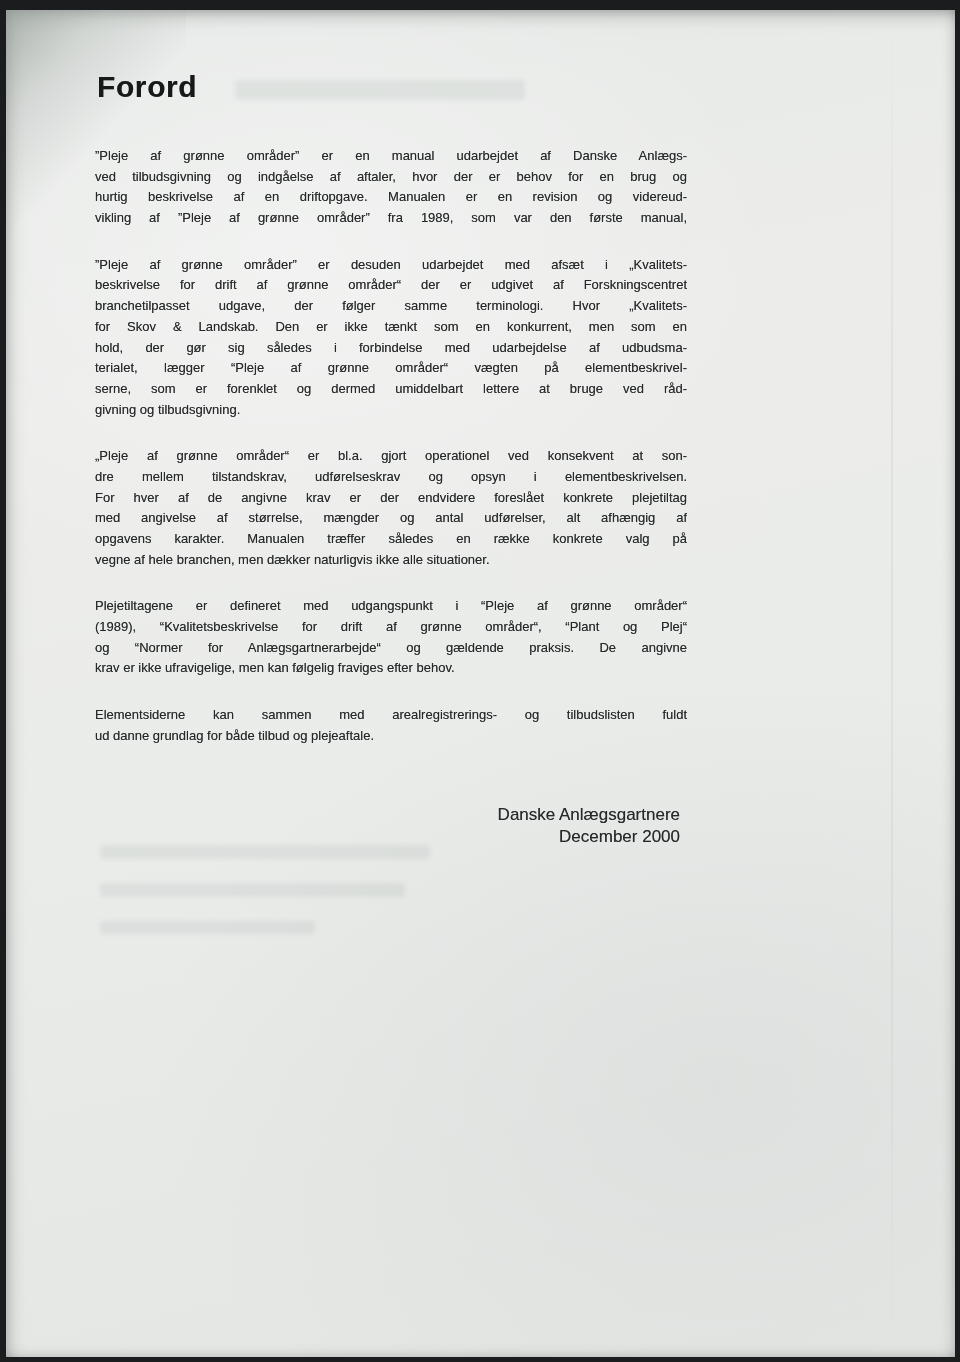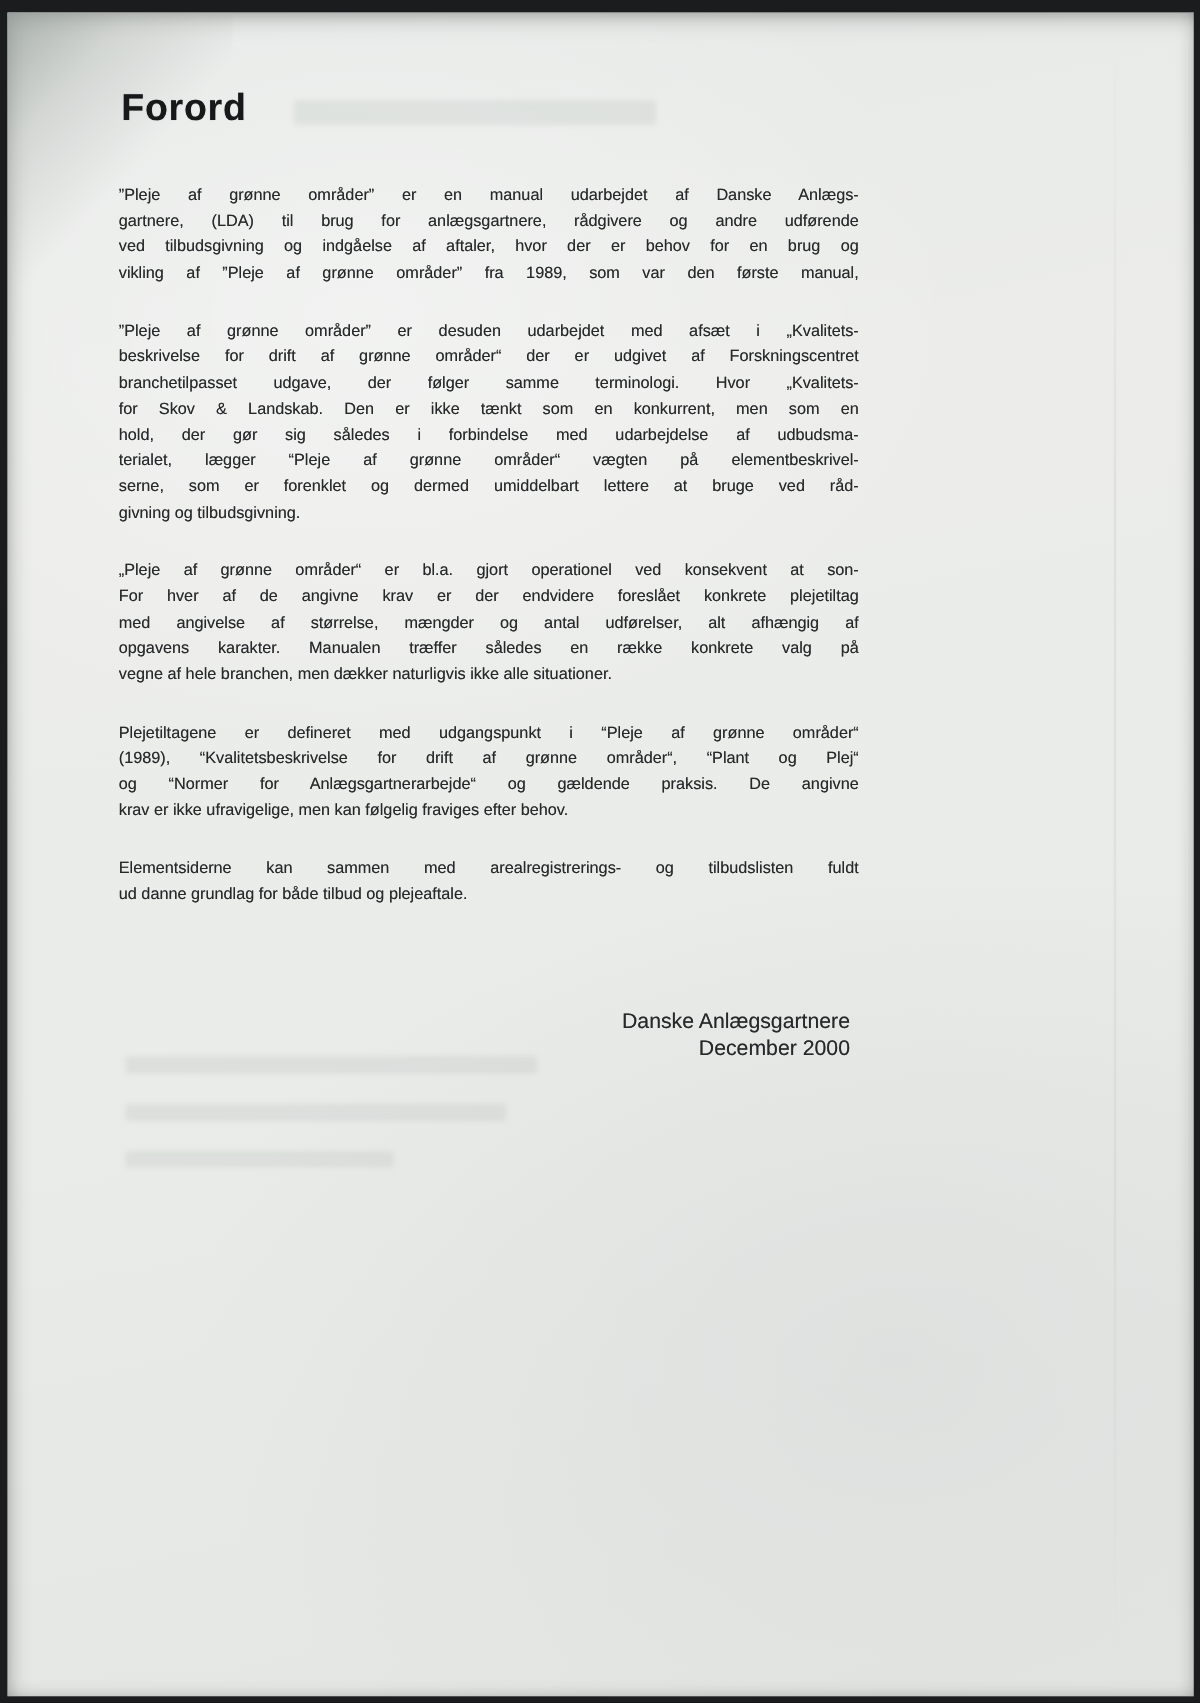--- a/index.html
+++ b/index.html
@@ -79,21 +79,21 @@
     text-align-last: justify;
     text-justify: inter-word;
     text-shadow: 0 0 0.5px rgba(38,40,42,0.55);
     white-space: nowrap;
   }
   .line.last {
     text-align-last: left;
     white-space: normal;
   }
   .signature {
-    margin-top: 80px;
+    margin-top: 57px;
     padding-right: 7px;
     text-align: right;
     font-size: 17px;
     line-height: 22.5px;
     text-shadow: 0 0 0.5px rgba(38,40,42,0.55);
   }
 </style>
 </head>
 <body>
 
@@ -106,36 +106,37 @@
     <div class="smudge s2"></div>
     <div class="smudge s3"></div>
     <div class="smudge s4"></div>
 
     <div class="content">
       <h1 class="title">Forord</h1>
 
       <div id="paragraphs">
           <div class="paragraph">
             <div class="line">”Pleje af grønne områder” er en manual udarbejdet af Danske Anlægs-</div>
-            <div class="line">gartnere, (LDA) til brug for anlægsgartnere, rådgivere og andre udførende</div>
             <div class="line">ved tilbudsgivning og indgåelse af aftaler, hvor der er behov for en brug og</div>
+            <div class="line">hurtig beskrivelse af en driftopgave. Manualen er en revision og videreud-</div>
             <div class="line">vikling af ”Pleje af grønne områder” fra 1989, som var den første manual,</div>
           </div>
           <div class="paragraph">
             <div class="line">”Pleje af grønne områder” er desuden udarbejdet med afsæt i „Kvalitets-</div>
             <div class="line">beskrivelse for drift af grønne områder“ der er udgivet af Forskningscentret</div>
             <div class="line">branchetilpasset udgave, der følger samme terminologi. Hvor „Kvalitets-</div>
             <div class="line">for Skov &amp; Landskab. Den er ikke tænkt som en konkurrent, men som en</div>
             <div class="line">hold, der gør sig således i forbindelse med udarbejdelse af udbudsma-</div>
             <div class="line">terialet, lægger “Pleje af grønne områder“ vægten på elementbeskrivel-</div>
             <div class="line">serne, som er forenklet og dermed umiddelbart lettere at bruge ved råd-</div>
             <div class="line last">givning og tilbudsgivning.</div>
           </div>
           <div class="paragraph">
             <div class="line">„Pleje af grønne områder“ er bl.a. gjort operationel ved konsekvent at son-</div>
+            <div class="line">dre mellem tilstandskrav, udførelseskrav og opsyn i elementbeskrivelsen.</div>
             <div class="line">For hver af de angivne krav er der endvidere foreslået konkrete plejetiltag</div>
             <div class="line">med angivelse af størrelse, mængder og antal udførelser, alt afhængig af</div>
             <div class="line">opgavens karakter. Manualen træffer således en række konkrete valg på</div>
             <div class="line last">vegne af hele branchen, men dækker naturligvis ikke alle situationer.</div>
           </div>
           <div class="paragraph">
             <div class="line">Plejetiltagene er defineret med udgangspunkt i “Pleje af grønne områder“</div>
             <div class="line">(1989), “Kvalitetsbeskrivelse for drift af grønne områder“, “Plant og Plej“</div>
             <div class="line">og “Normer for Anlægsgartnerarbejde“ og gældende praksis. De angivne</div>
             <div class="line last">krav er ikke ufravigelige, men kan følgelig fraviges efter behov.</div>

